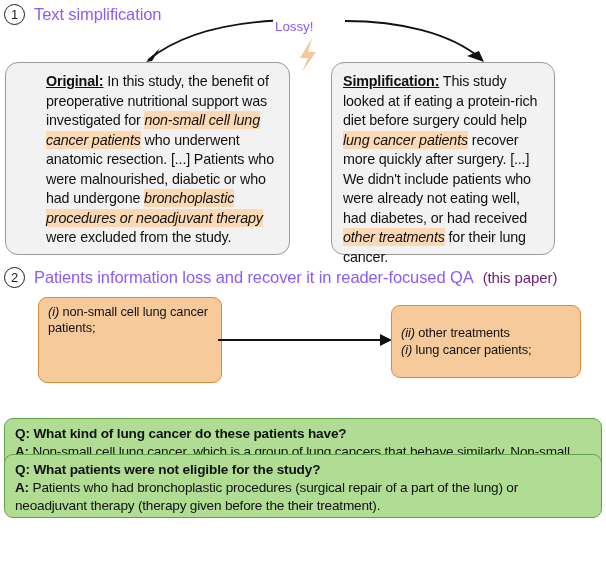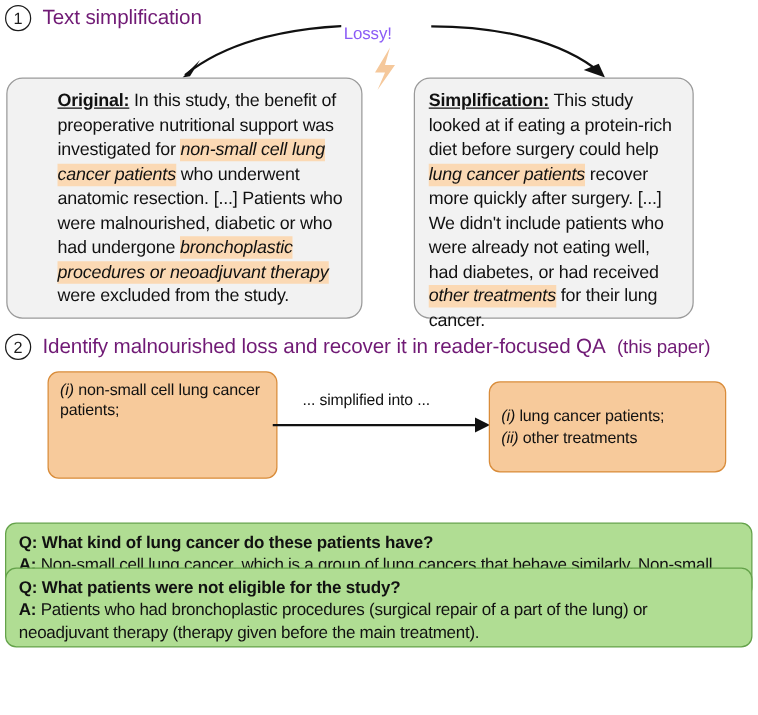--- a/index.html
+++ b/index.html
@@ -39,21 +39,21 @@
     align-items: center;
     justify-content: center;
     font-size: 13px;
     line-height: 1;
     color: #1c1c1c;
     flex: none;
     box-sizing: border-box;
   }
   .step-title {
     font-size: 16.5px;
-    color: #701a75;
+    color: #8b5cf6;
     letter-spacing: -0.1px;
   }
   .step-note {
     font-size: 15px;
     color: #701a75;
     letter-spacing: -0.1px;
   }
 
   #step1-header { left: 4px; top: 4px; }
   #step2-header { left: 4px; top: 267px; }
@@ -199,44 +199,43 @@
   <div class="panel" id="panel-original">
     <p><span class="lead">Original:</span><span> In this study, the benefit of preoperative nutritional support was investigated for </span><span class="hl">non-small cell lung cancer patients</span><span> who underwent anatomic resection. [...] Patients who were malnourished, diabetic or who had undergone </span><span class="hl">bronchoplastic procedures or neoadjuvant therapy</span><span> were excluded from the study.</span></p>
   </div>
 
   <div class="panel" id="panel-simplification">
     <p><span class="lead">Simplification:</span><span> This study looked at if eating a protein-rich diet before surgery could help </span><span class="hl">lung cancer patients</span><span> recover more quickly after surgery. [...] We didn't include patients who were already not eating well, had diabetes, or had received </span><span class="hl">other treatments</span><span> for their lung cancer.</span></p>
   </div>
 
   <div class="step-header" id="step2-header">
     <span class="step-circle">2</span>
-    <span class="step-title">Identify malnourished loss and recover it in reader-focused QA</span>
+    <span class="step-title">Patients information loss and recover it in reader-focused QA</span>
     <span class="step-note">(this paper)</span>
   </div>
 
   <div class="obox" id="obox-loss">
     <div><i>(i)</i><span> non-small cell lung cancer patients;</span></div>
   </div>
 
   <svg id="arrow-svg" viewBox="0 0 180 46">
     <line x1="0" y1="28" x2="166" y2="28" stroke="#111111" stroke-width="1.8"></line>
     <path d="M 174 28 L 162 22 L 162 34 Z" fill="#111111"></path>
   </svg>
-  <div id="arrow-label">... simplified into ...</div>
 
   <div class="obox" id="obox-simplified">
     <div>
+      <div><i>(ii)</i><span> other treatments</span></div>
       <div><i>(i)</i><span> lung cancer patients;</span></div>
-      <div><i>(ii)</i><span> other treatments</span></div>
     </div>
   </div>
 
   <div class="qabox" id="qabox-1">
     <p class="q"><span>Q:</span><span> What kind of lung cancer do these patients have?</span></p>
     <p class="a"><b>A:</b><span> Non-small cell lung cancer, which is a group of lung cancers that behave similarly. Non-small cell lung cancer, compared to small cell lung cancer, is most common.</span></p>
   </div>
 
   <div class="qabox" id="qabox-2">
     <p class="q"><span>Q:</span><span> What patients were not eligible for the study?</span></p>
-    <p class="a"><b>A:</b><span> Patients who had bronchoplastic procedures (surgical repair of a part of the lung) or neoadjuvant therapy (therapy given before the main treatment).</span></p>
+    <p class="a"><b>A:</b><span> Patients who had bronchoplastic procedures (surgical repair of a part of the lung) or neoadjuvant therapy (therapy given before the their treatment).</span></p>
   </div>
 
 </div>
 
 </body></html>

